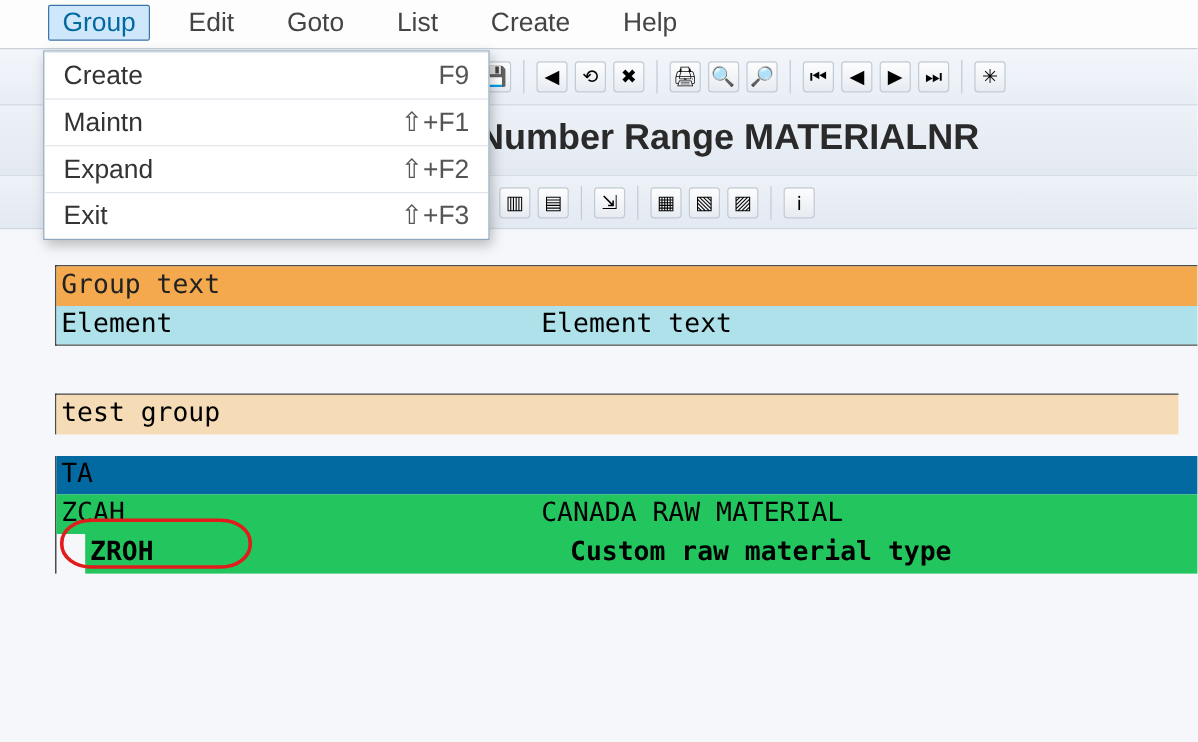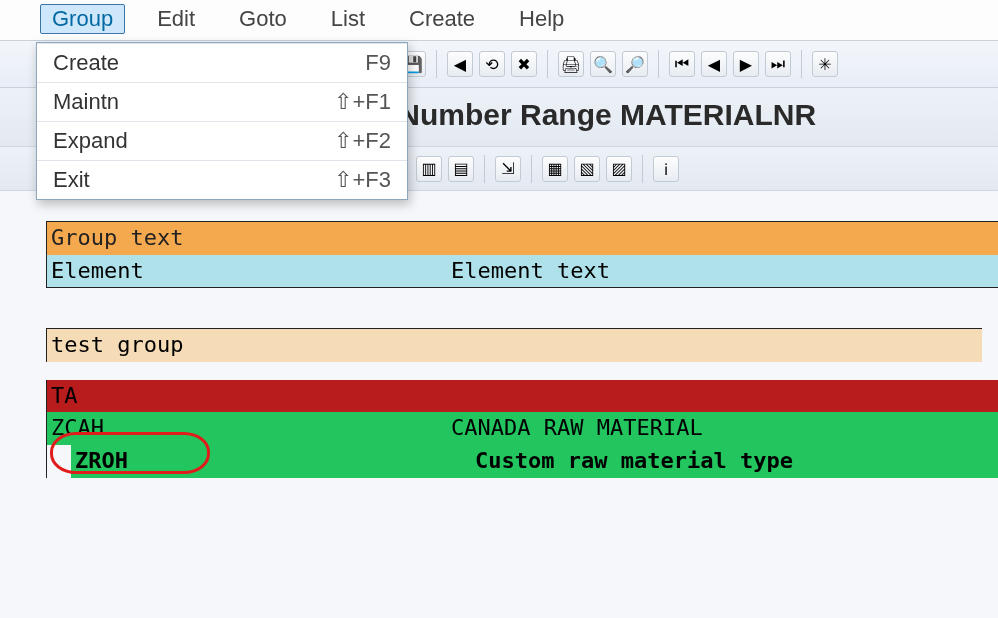--- a/index.html
+++ b/index.html
@@ -85,21 +85,21 @@
     font-family: "Menlo","Consolas",monospace;
     font-size: 22px;
     line-height: 1.3;
     padding: 2px 4px;
   }
   .row .c1 { width: 400px; }
   .row .c2 { flex:1; }
   .row.orange { background:#f4a94e; color:#222; font-weight:400;}
   .row.cyan { background:#aee1ea; }
   .row.tan { background:#f5dcb6; }
-  .row.tan-light { background:#b91c1c; }
+  .row.tan-light { background:#0369a1; }
   .row.white { background:#22c55e; }
   .row.bold { font-weight:700;margin-left:24px; }
   .block2 {
     border:1px solid #222;
     border-right:none;
     border-bottom:none;
     width:936px;
     margin-top: 40px;
   }
   .block3 {

